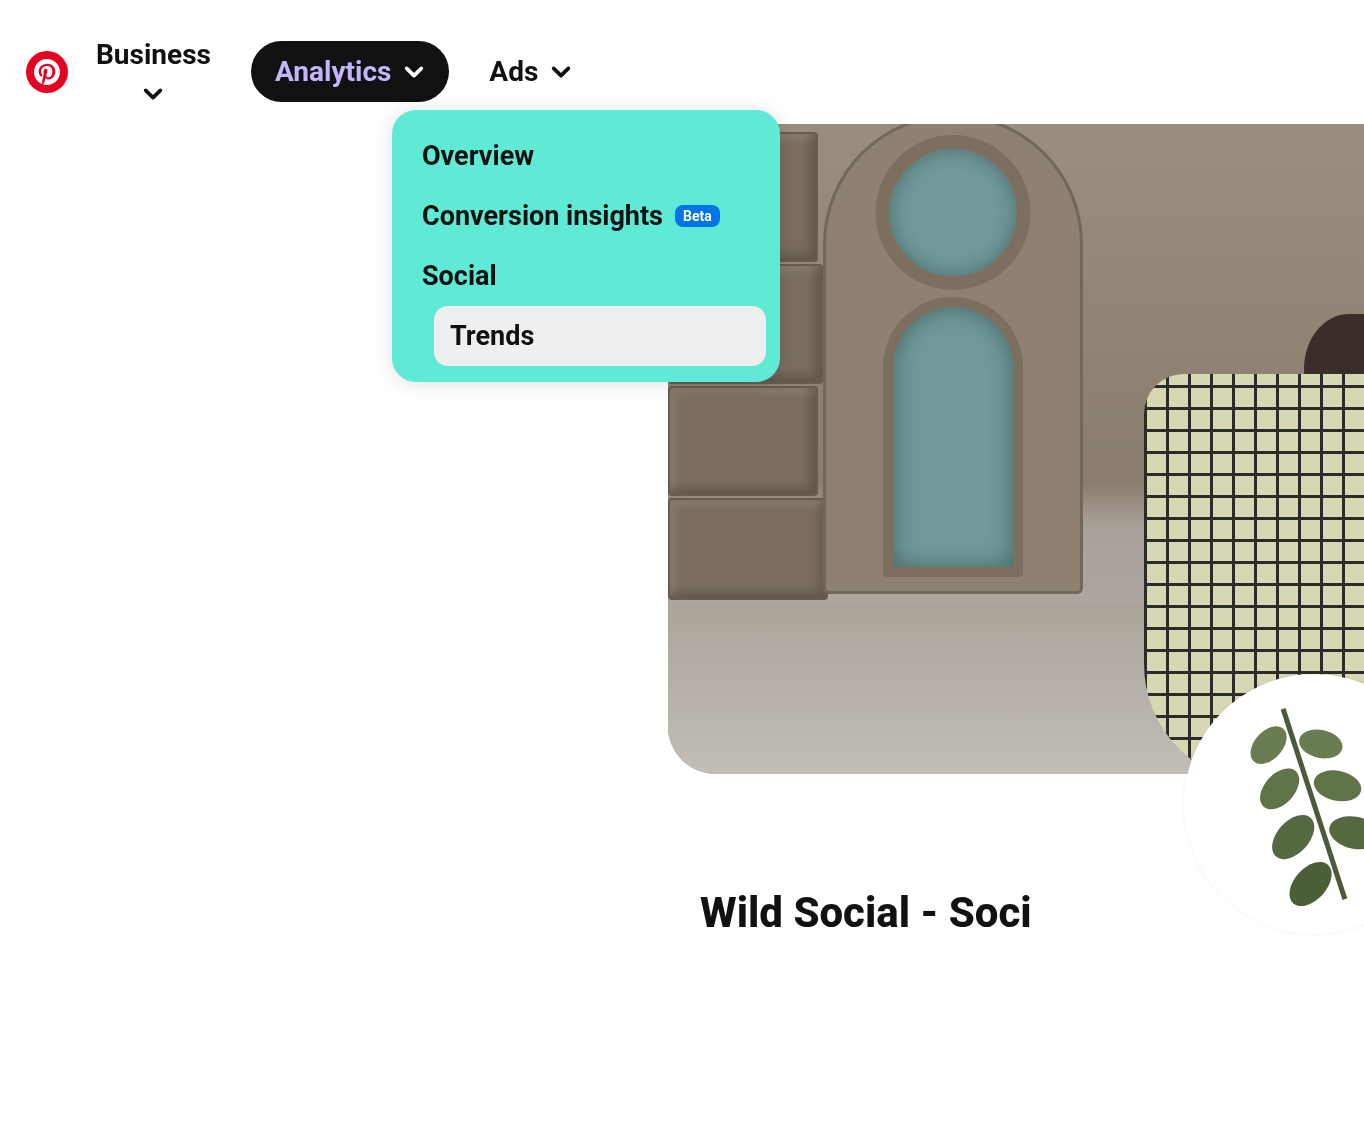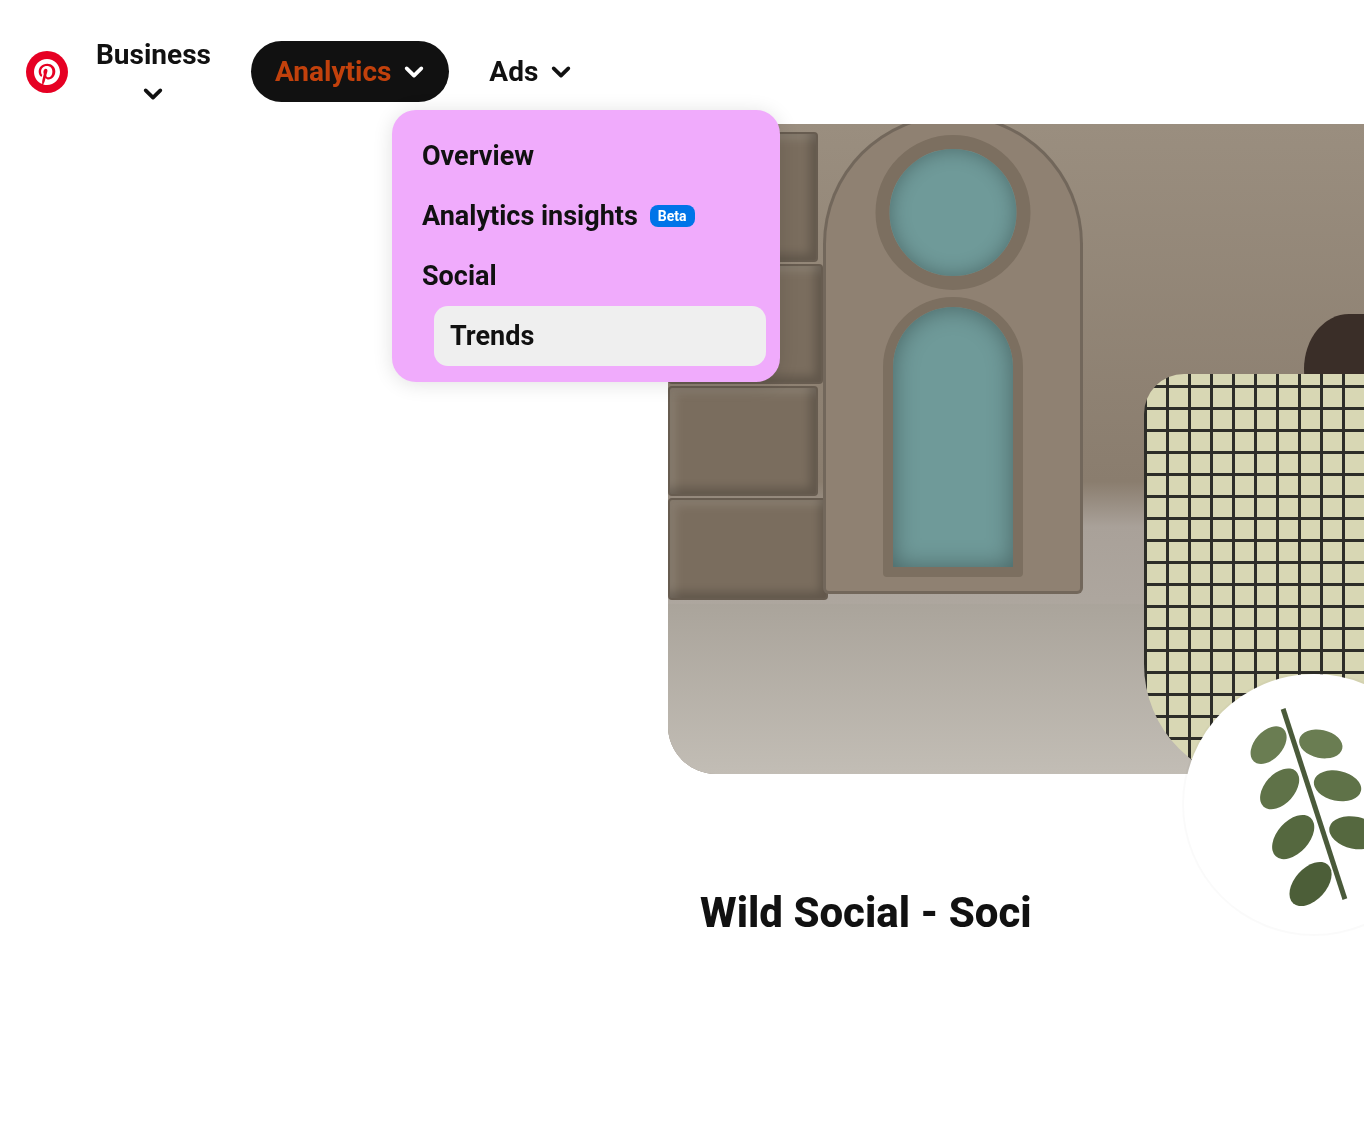--- a/index.html
+++ b/index.html
@@ -49,42 +49,42 @@
       color: #111111;
       cursor: pointer;
       white-space: nowrap;
     }
     .nav-item.first {
       padding-left: 12px;
       flex-direction: column;
     }
     .nav-item.active {
       background: #111111;
-      color: #c2410c;
+      color: #c4b5fd;
     }
     .nav-item .chevron {
       width: 22px;
       height: 22px;
     }
     .nav-item .chevron path {
       stroke: #111111;
       stroke-width: 4;
       fill: none;
       stroke-linecap: round;
       stroke-linejoin: round;
     }
     .nav-item.active .chevron path {
       stroke: #ffffff;
     }
     .dropdown {
       position: absolute;
       top: 110px;
       left: 392px;
       width: 388px;
-      background: #f0abfc;
+      background: #5eead4;
       border-radius: 24px;
       box-shadow: 0 2px 20px rgba(0,0,0,0.12);
       padding: 16px 14px;
       z-index: 20;
     }
     .dropdown-item {
       display: flex;
       align-items: center;
       padding: 14px 16px;
       font-size: 27px;
@@ -261,21 +261,21 @@
         <path d="M4 8 L12 16 L20 8"></path>
       </svg>
   </div>
 </div>
 
 <div class="dropdown">
   <div class="dropdown-item">
     <span>Overview</span>
   </div>
   <div class="dropdown-item">
-    <span>Analytics insights</span>
+    <span>Conversion insights</span>
     <span class="badge">Beta</span>
   </div>
   <div class="dropdown-item">
     <span>Social</span>
   </div>
   <div class="dropdown-item hovered">
     <span>Trends</span>
   </div>
 </div>
 

